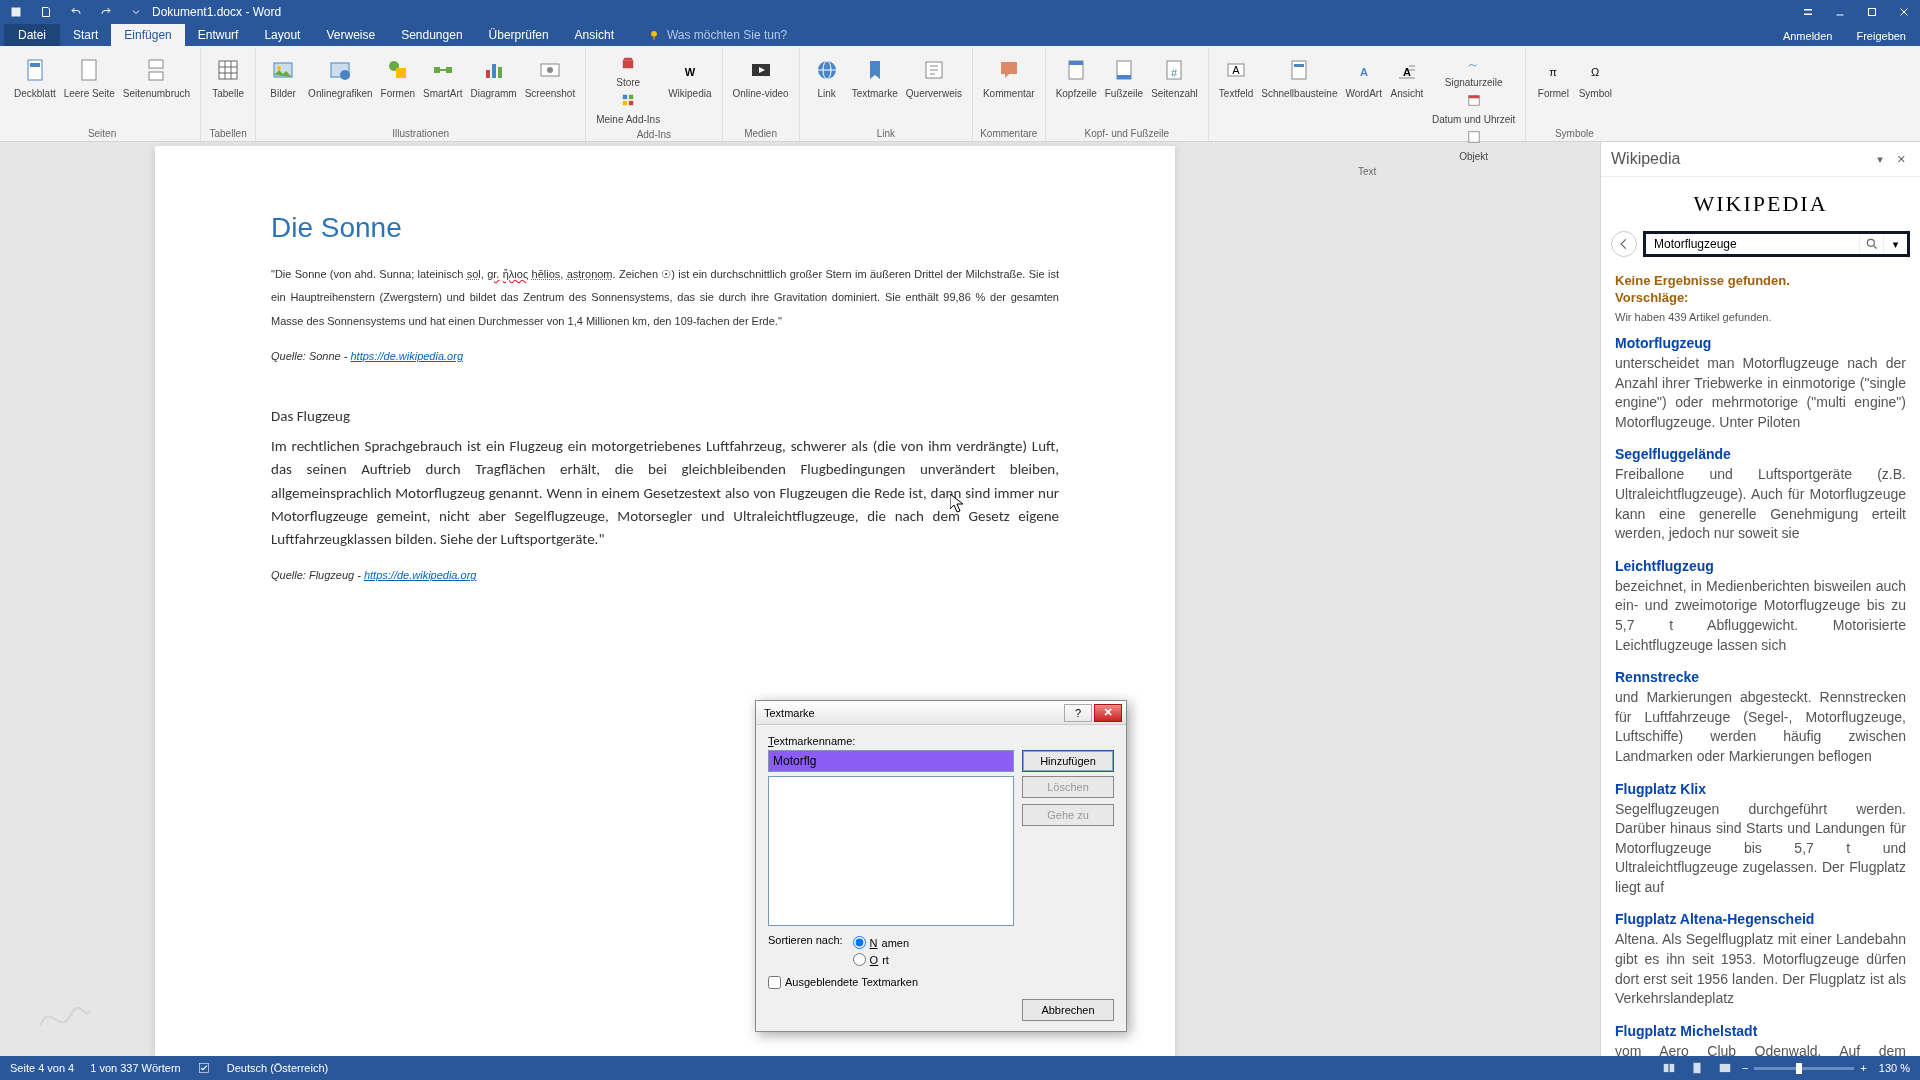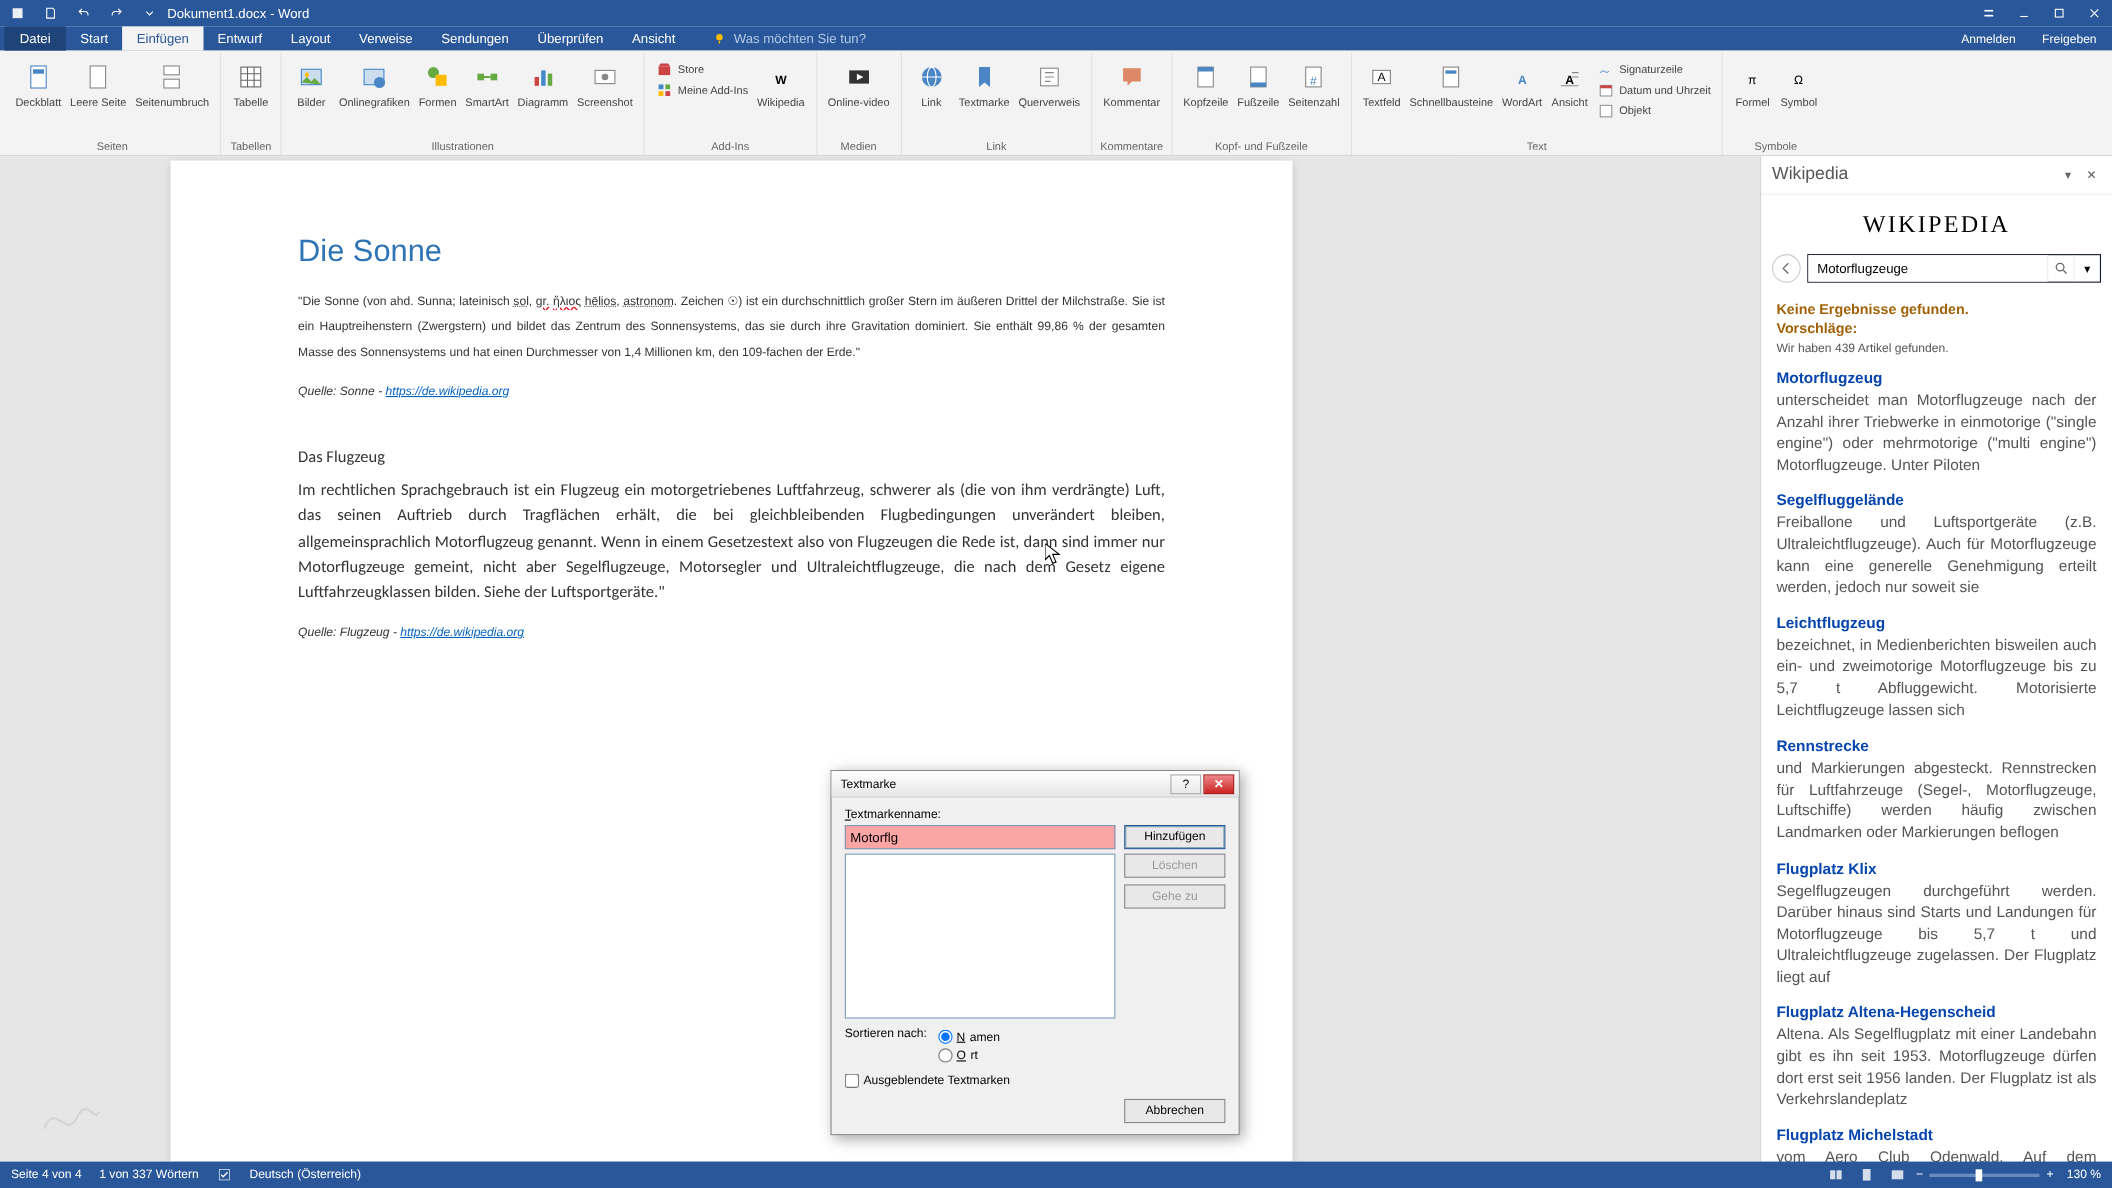--- a/index.html
+++ b/index.html
@@ -26,21 +26,21 @@
 
 
 .ribbon{height:96px;background:#f3f3f3;border-bottom:1px solid #d4d4d4;display:flex;padding:2px 4px 0}
 .rgroup{display:flex;flex-direction:column;align-items:center;border-right:1px solid #e0e0e0;padding:0 6px}
 .rgroup-items{display:flex;flex:1;align-items:flex-start;padding-top:4px}
 .rgroup-label{font-size:10px;color:#666;padding:2px 0}
 .rbtn{display:flex;flex-direction:column;align-items:center;padding:2px 4px;cursor:pointer;min-width:42px}
 .rbtn-icon{width:32px;height:32px;display:flex;align-items:center;justify-content:center}
 .rbtn-icon svg{width:24px;height:24px}
 .rbtn-label{font-size:10px;text-align:center;line-height:1.2;margin-top:2px;color:#444}
-.rbtn-small{flex-direction:row;align-items:center;padding:1px 4px;min-width:auto;gap:4px}
+.rbtn-small{flex-direction:column;align-items:center;padding:1px 4px;min-width:auto;gap:4px}
 .rbtn-small .rbtn-icon{width:16px;height:16px}
 .rbtn-small .rbtn-icon svg{width:14px;height:14px}
 .rcol{display:flex;flex-direction:column;gap:1px;padding-top:2px}
 
 
 .docarea{position:absolute;top:142px;left:0;right:590px;bottom:24px;background:#e6e6e6;overflow:hidden;display:flex;justify-content:center}
 .page{width:1020px;background:#fff;box-shadow:0 2px 8px rgba(0,0,0,.15);margin-top:4px;padding:66px 116px}
 .page h1{font-family:'Calibri Light',sans-serif;font-size:28px;color:#2e74b5;font-weight:300;margin-bottom:18px}
 .page p{font-family:Calibri,sans-serif;font-size:15px;line-height:1.55;color:#333;margin-bottom:8px;text-align:justify}
 .page .src{font-style:italic;margin-top:12px;margin-bottom:40px}
@@ -51,42 +51,42 @@
 
 
 .wikipane{position:absolute;top:142px;right:0;width:320px;bottom:24px;background:#fff;border-left:1px solid #d4d4d4;display:flex;flex-direction:column}
 .wp-head{padding:8px 10px;display:flex;align-items:center;justify-content:space-between;border-bottom:1px solid #eee}
 .wp-head-title{font-size:16px;color:#555}
 .wp-head-acts{display:flex;gap:6px}
 .wp-head-acts span{cursor:pointer;color:#666;padding:0 4px}
 .wp-logo{text-align:center;padding:14px 0;font-family:'Times New Roman',serif;font-size:22px;letter-spacing:2px}
 .wp-search{padding:0 10px 10px;display:flex;gap:6px;align-items:center}
 .wp-back{width:26px;height:26px;border:1px solid #ccc;border-radius:50%;display:flex;align-items:center;justify-content:center;cursor:pointer}
-.wp-searchbox{flex:1;display:flex;border:1px solid #0f172a;height:26px}
+.wp-searchbox{flex:1;display:flex;border:3px solid #0f172a;height:26px}
 .wp-searchbox input{flex:1;border:none;padding:0 8px;font-size:12px;outline:none}
 .wp-sbtn{width:24px;display:flex;align-items:center;justify-content:center;cursor:pointer;border-left:1px solid #eee}
 .wp-results{flex:1;overflow-y:auto;padding:6px 14px 10px 14px}
 .wp-nores{font-size:13px;font-weight:600;color:#a16207;margin-bottom:2px}
 .wp-found{font-size:11px;color:#555;margin:6px 0 12px}
 .wp-item{margin-bottom:14px}
 .wp-item-title{color:#0645ad;font-size:14px;font-weight:600;margin-bottom:3px;cursor:pointer}
 .wp-item-snip{font-size:14px;color:#555;line-height:1.4;text-align:justify}
 
 
 .dialog-overlay{position:absolute;inset:0;pointer-events:none}
 .dialog{position:absolute;left:755px;top:700px;width:372px;background:#f0f0f0;border:1px solid #888;box-shadow:3px 3px 12px rgba(0,0,0,.35);pointer-events:auto}
 .dlg-title{height:24px;background:linear-gradient(#fff,#e6e6e6);display:flex;align-items:center;padding:0 4px 0 8px;border-bottom:1px solid #ccc;font-size:12px}
 .dlg-title-txt{flex:1}
 .dlg-tbtn{width:28px;height:18px;display:flex;align-items:center;justify-content:center;cursor:pointer;border:1px solid #aaa;margin-left:2px}
 .dlg-close{background:linear-gradient(#e88,#c22);color:#fff;font-weight:bold;border-color:#a11}
 .dlg-body{padding:10px 12px}
 .dlg-label{font-size:11px;margin-bottom:3px}
 .dlg-label u{text-decoration:underline}
 .dlg-row{display:flex;gap:8px;align-items:flex-start}
-.dlg-input{flex:1;height:22px;border:1px solid #7a99b6;padding:0 4px;font-size:12px;background:#fca5a5}
+.dlg-input{flex:1;height:22px;border:1px solid #7a99b6;padding:0 4px;font-size:12px;background:#8b5cf6}
 .dlg-btn{width:92px;height:22px;border:1px solid #888;background:#e8e8e8;font-size:11px;cursor:pointer}
 .dlg-btn.primary{border:1px solid #2a579a;box-shadow:inset 0 0 0 1px #8ab}
 .dlg-btn:disabled{color:#999}
 .dlg-list{flex:1;height:150px;border:1px solid #7a99b6;background:#fff;margin-top:4px}
 .dlg-btns-col{display:flex;flex-direction:column;gap:6px}
 .dlg-radio{display:flex;align-items:center;gap:4px;margin:2px 0;font-size:11px}
 .dlg-check{display:flex;align-items:flex-start;gap:4px;margin-top:8px;font-size:11px}
 .dlg-foot{display:flex;justify-content:flex-end;padding-top:10px}
 .dlg-sort{margin-top:8px;display:flex;gap:10px;font-size:11px}
 .dlg-sort-col{display:flex;flex-direction:column}

